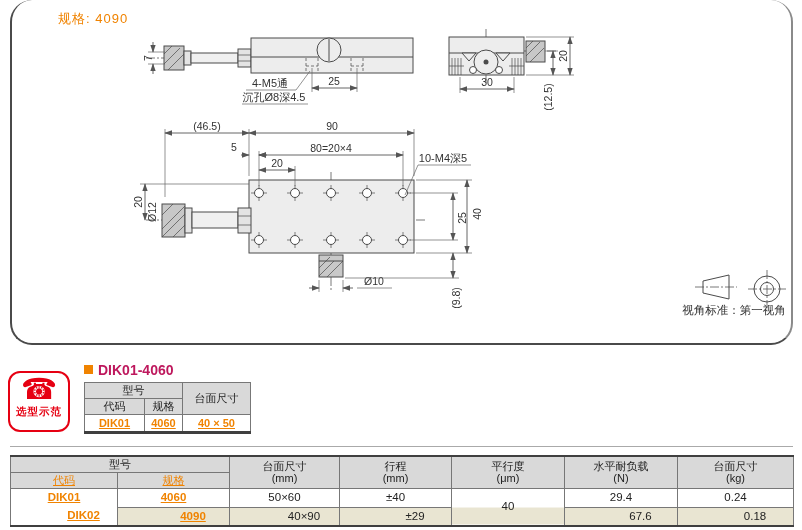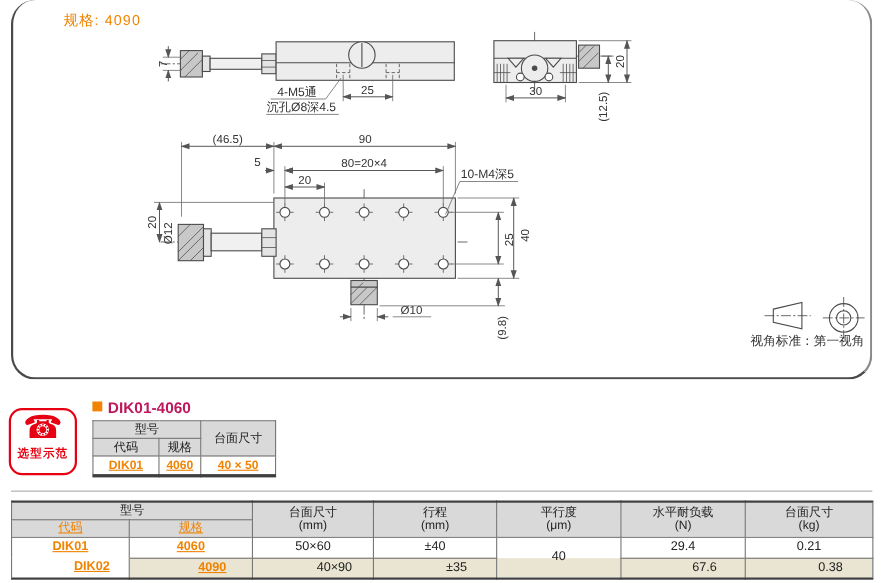--- a/index.html
+++ b/index.html
@@ -302,25 +302,25 @@
       </tr>
     </thead>
     <tbody>
       <tr class="r1">
         <td class="code-cell orange nb">DIK01</td>
         <td class="orange">4060</td>
         <td>50×60</td>
         <td>±40</td>
         <td rowspan="2" class="par-cell">40</td>
         <td>29.4</td>
-        <td>0.21</td>
+        <td>0.24</td>
       </tr>
       <tr class="r2">
         <td class="code-cell orange nt">DIK02</td>
         <td class="orange">4090</td>
         <td>40×90</td>
-        <td>±35</td>
+        <td>±29</td>
         <td>67.6</td>
-        <td>0.38</td>
+        <td>0.18</td>
       </tr>
     </tbody>
   </table>
 </div>
 
 </body></html>

